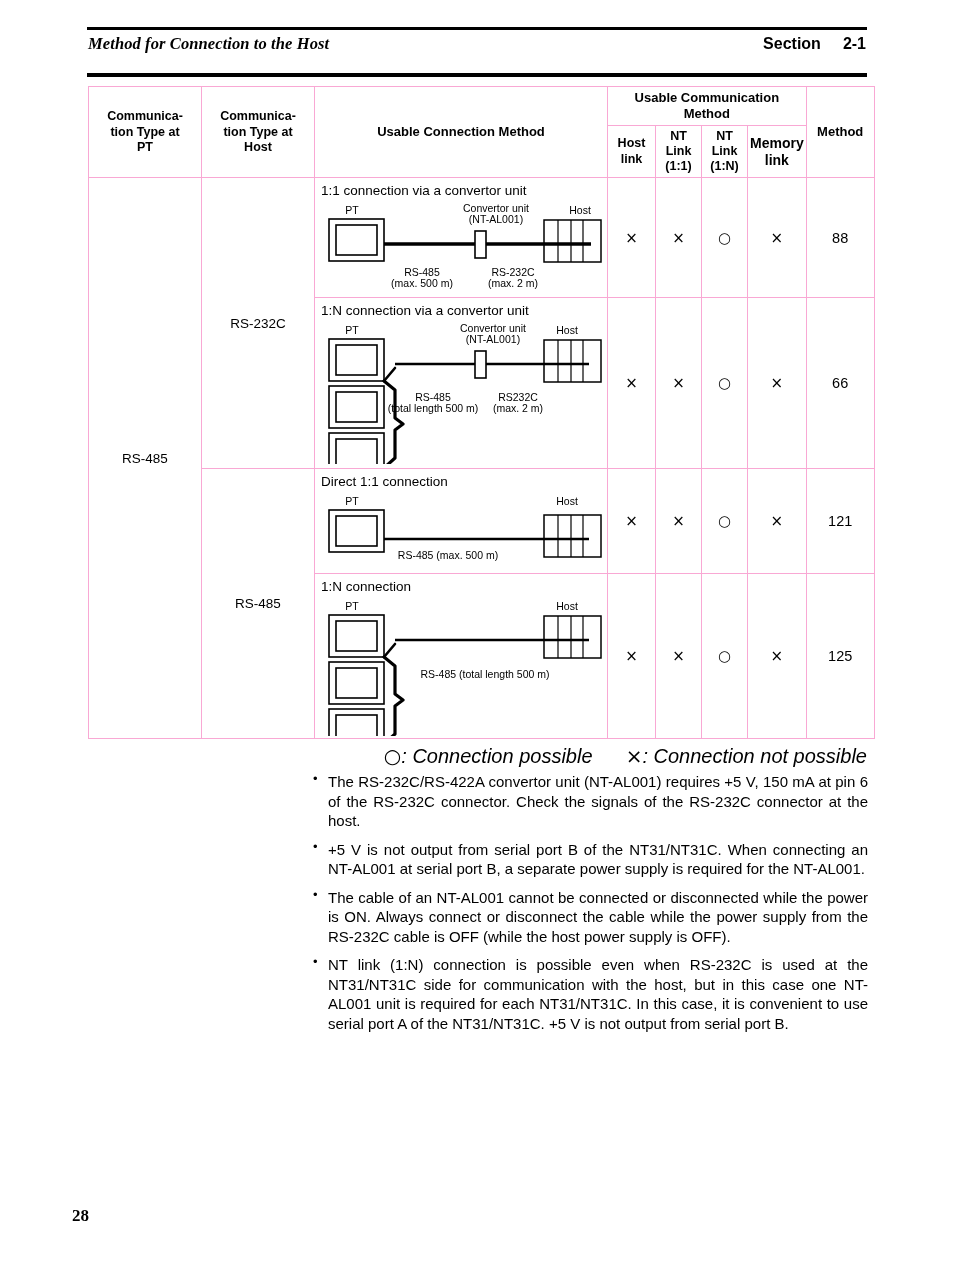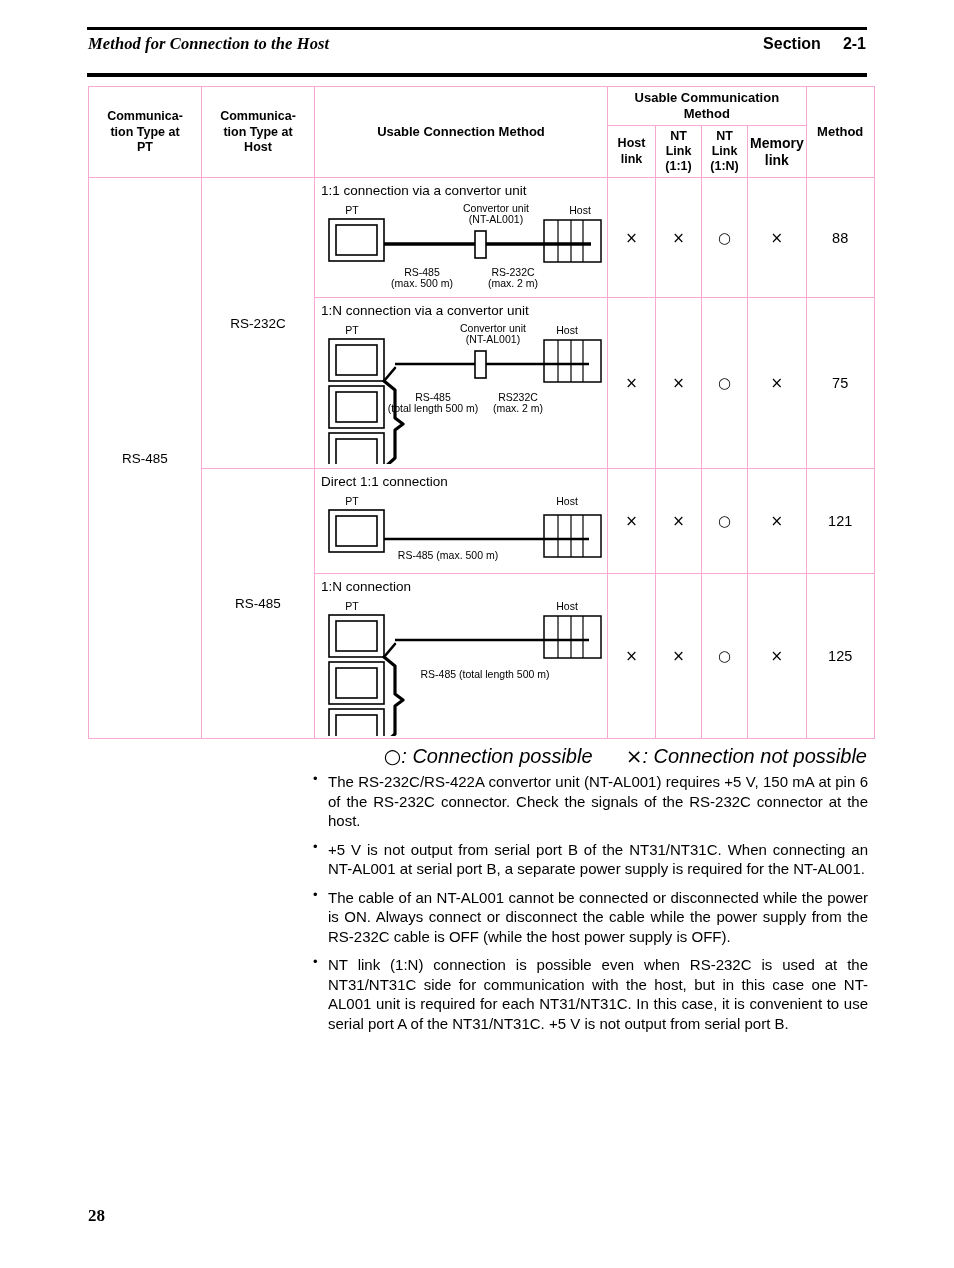--- a/index.html
+++ b/index.html
@@ -163,21 +163,21 @@
   .note.justify-all {
     text-align: justify;
   }
   .note.justify-all > .note-text {
     display: block;
   }
 
   
   .page-number {
     position: absolute;
-    left: 88px;
+    left: 72px;
     top: 1206px;
     font-family: "Liberation Serif", serif;
     font-weight: bold;
     font-size: 17px;
   }
 </style>
 </head>
 <body>
 
 <div class="page-header">
@@ -305,21 +305,21 @@
             <text x="118" y="94" font-family="Liberation Sans, sans-serif" font-size="10.5" text-anchor="middle">(total length 500 m)</text>
             <text x="203" y="83" font-family="Liberation Sans, sans-serif" font-size="10.5" text-anchor="middle">RS232C</text>
             <text x="203" y="94" font-family="Liberation Sans, sans-serif" font-size="10.5" text-anchor="middle">(max. 2 m)</text>
           </svg>
         </div>
       </td>
       <td class="cell-mark">×</td>
       <td class="cell-mark">×</td>
       <td class="cell-mark">○</td>
       <td class="cell-mark">×</td>
-      <td class="cell-details">75</td>
+      <td class="cell-details">66</td>
     </tr>
 
     <tr>
       <td rowspan="2" class="cell-type">RS-485</td>
       <td class="cell-diagram" style="height:104px;">
         <div class="diag-title">Direct 1:1 connection</div>
         <div class="diag-canvas">
           <svg width="291" height="78" viewBox="0 0 291 78">
             <text x="37" y="16" font-family="Liberation Sans, sans-serif" font-size="10.5" text-anchor="middle">PT</text>
             <rect x="14" y="21" width="55" height="42" fill="none" stroke="#000" stroke-width="1.6"></rect>

